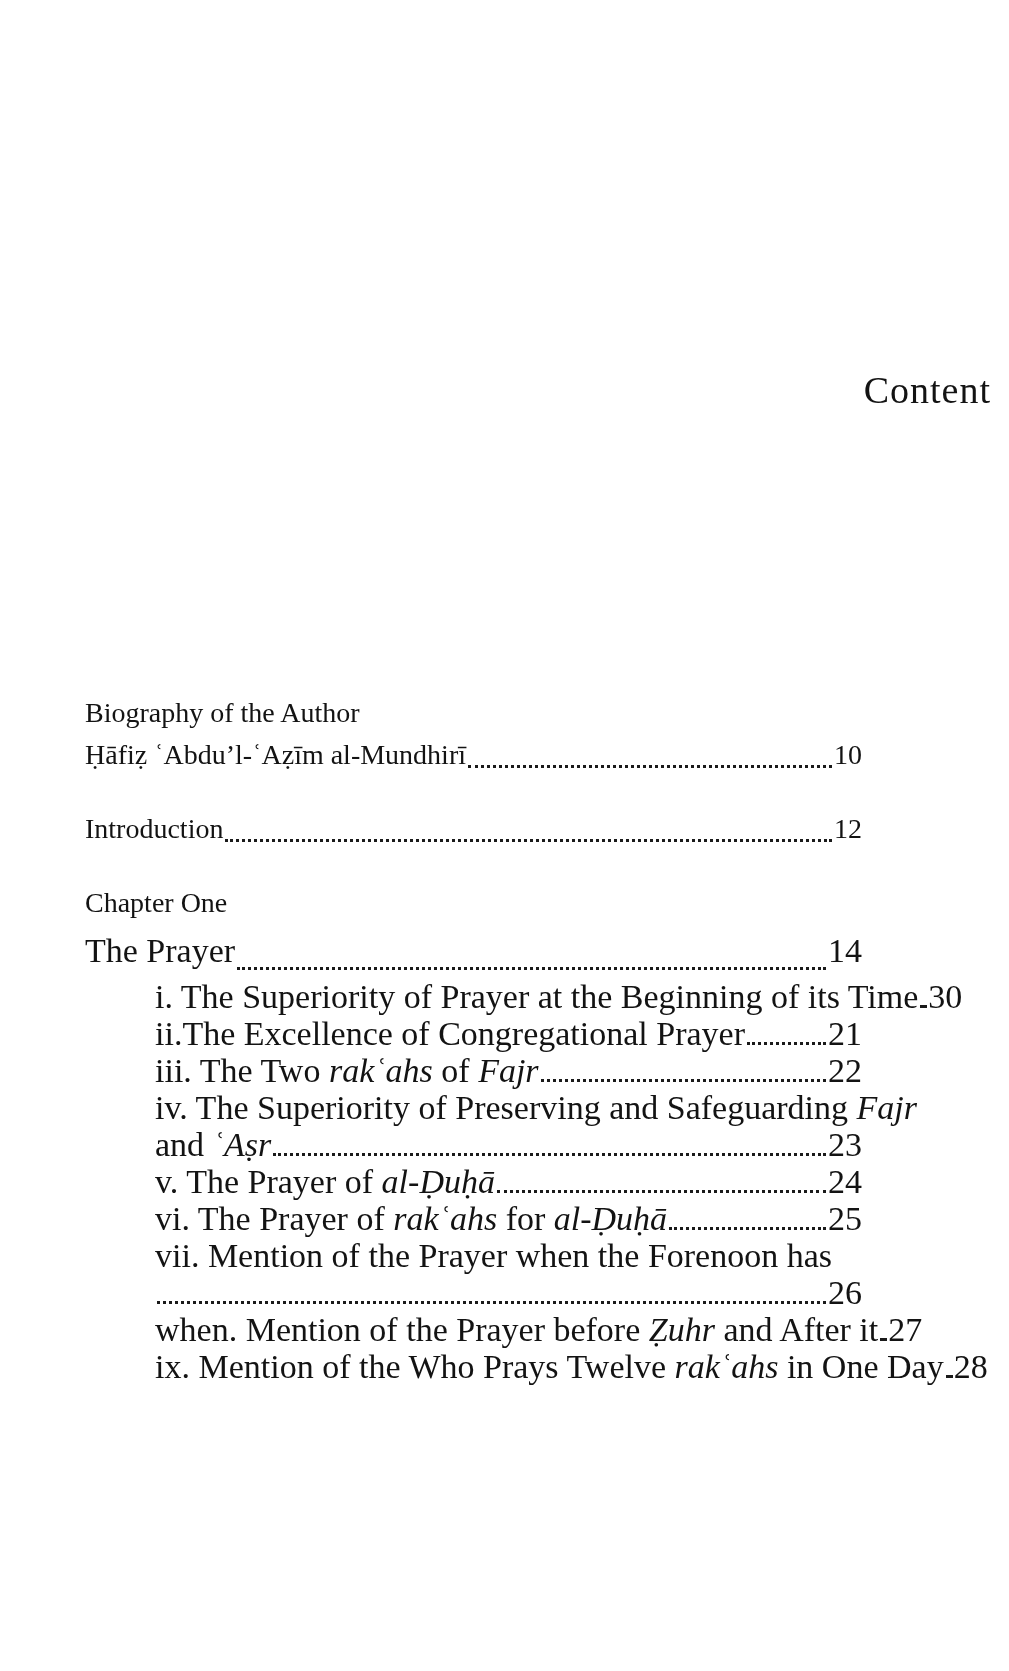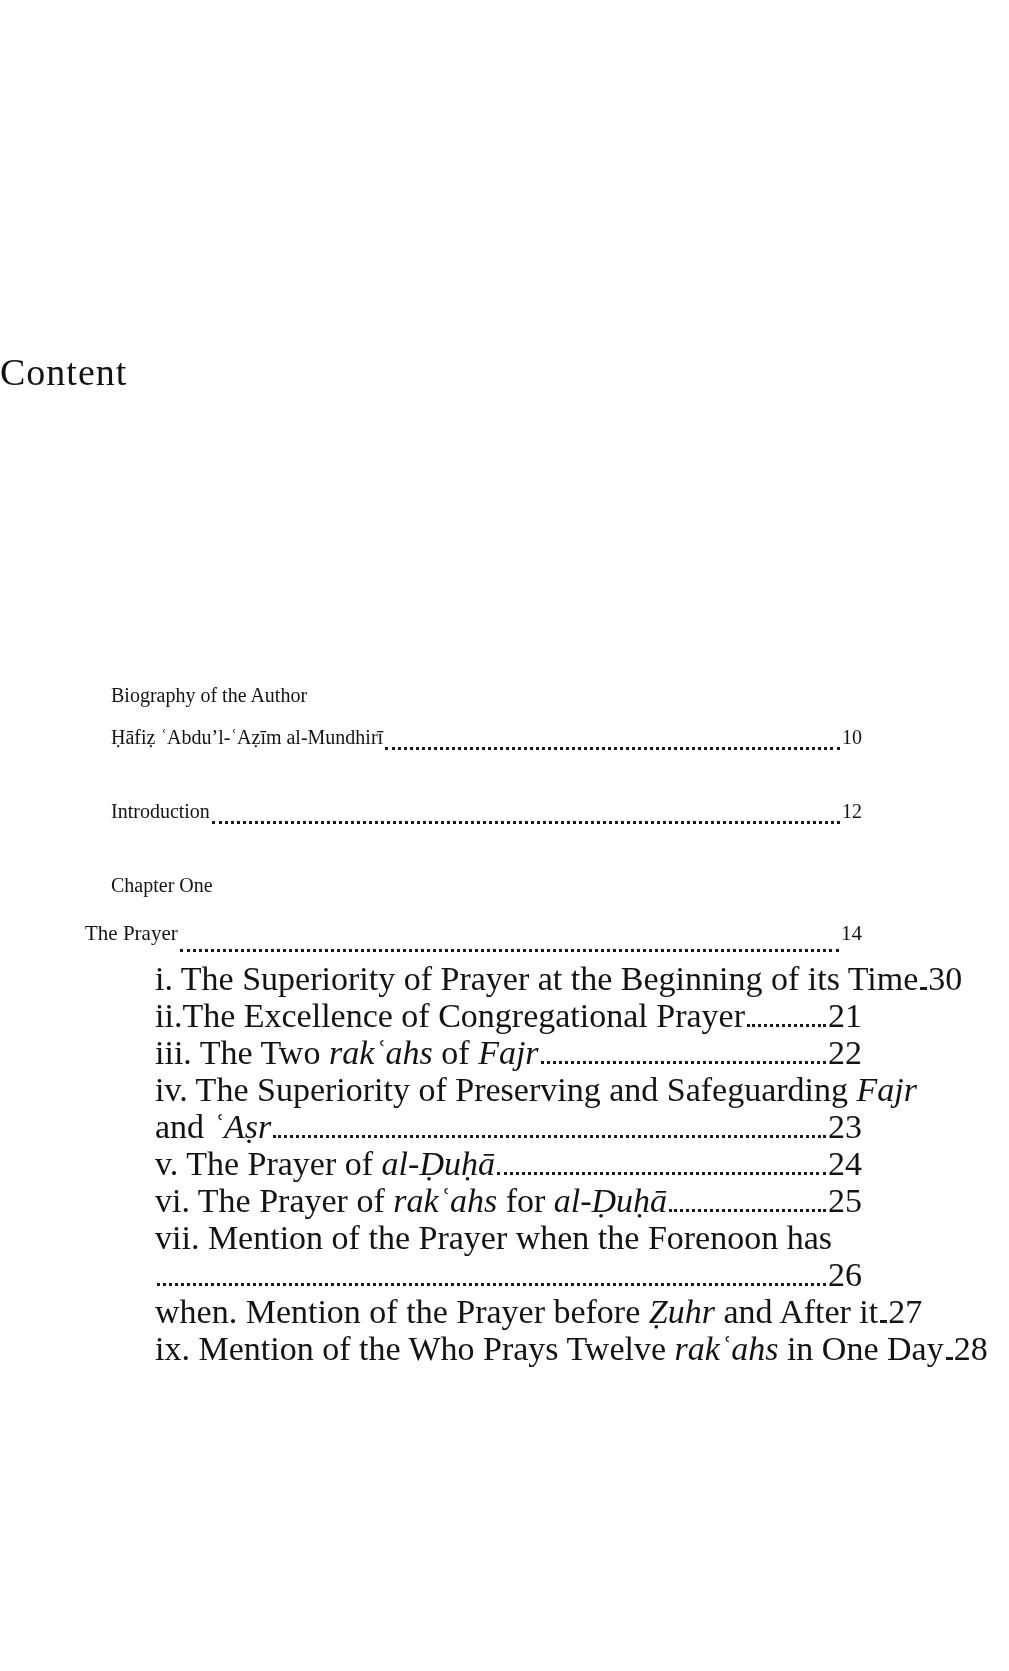--- a/index.html
+++ b/index.html
@@ -11,44 +11,43 @@
     position: relative;
     width: 1009px;
     height: 1671px;
     margin: 0 auto;
     background: #ffffff;
     color: #131313;
     font-family: "Liberation Serif", "DejaVu Serif", serif;
     overflow: hidden;
   }
   .title {
-    margin: 0;
+    margin: 18px;
     padding-top: 350px;
-    text-align: left;
+    text-align: right;
     font-size: 38px;
     font-weight: 400;
     letter-spacing: 1px;
   }
   .toc {
     margin: 280px 147px 0 85px;
   }
   .toc-row {
     display: flex;
     align-items: flex-end;
   }
   .toc-row .entry-text {
     white-space: nowrap;
   }
   .toc-row.main {
-    font-size: 20px;
+    font-size: 28px;
     line-height: 42px;
-    margin-left: 26px;
   }
   .toc-row.large {
-    font-size: 21px;
+    font-size: 34px;
     line-height: 54px;
   }
   .toc-row.sub {
     font-size: 34px;
     line-height: 37px;
     margin-left: 70px;
   }
   .toc-row.gap {
     height: 32px;
   }

